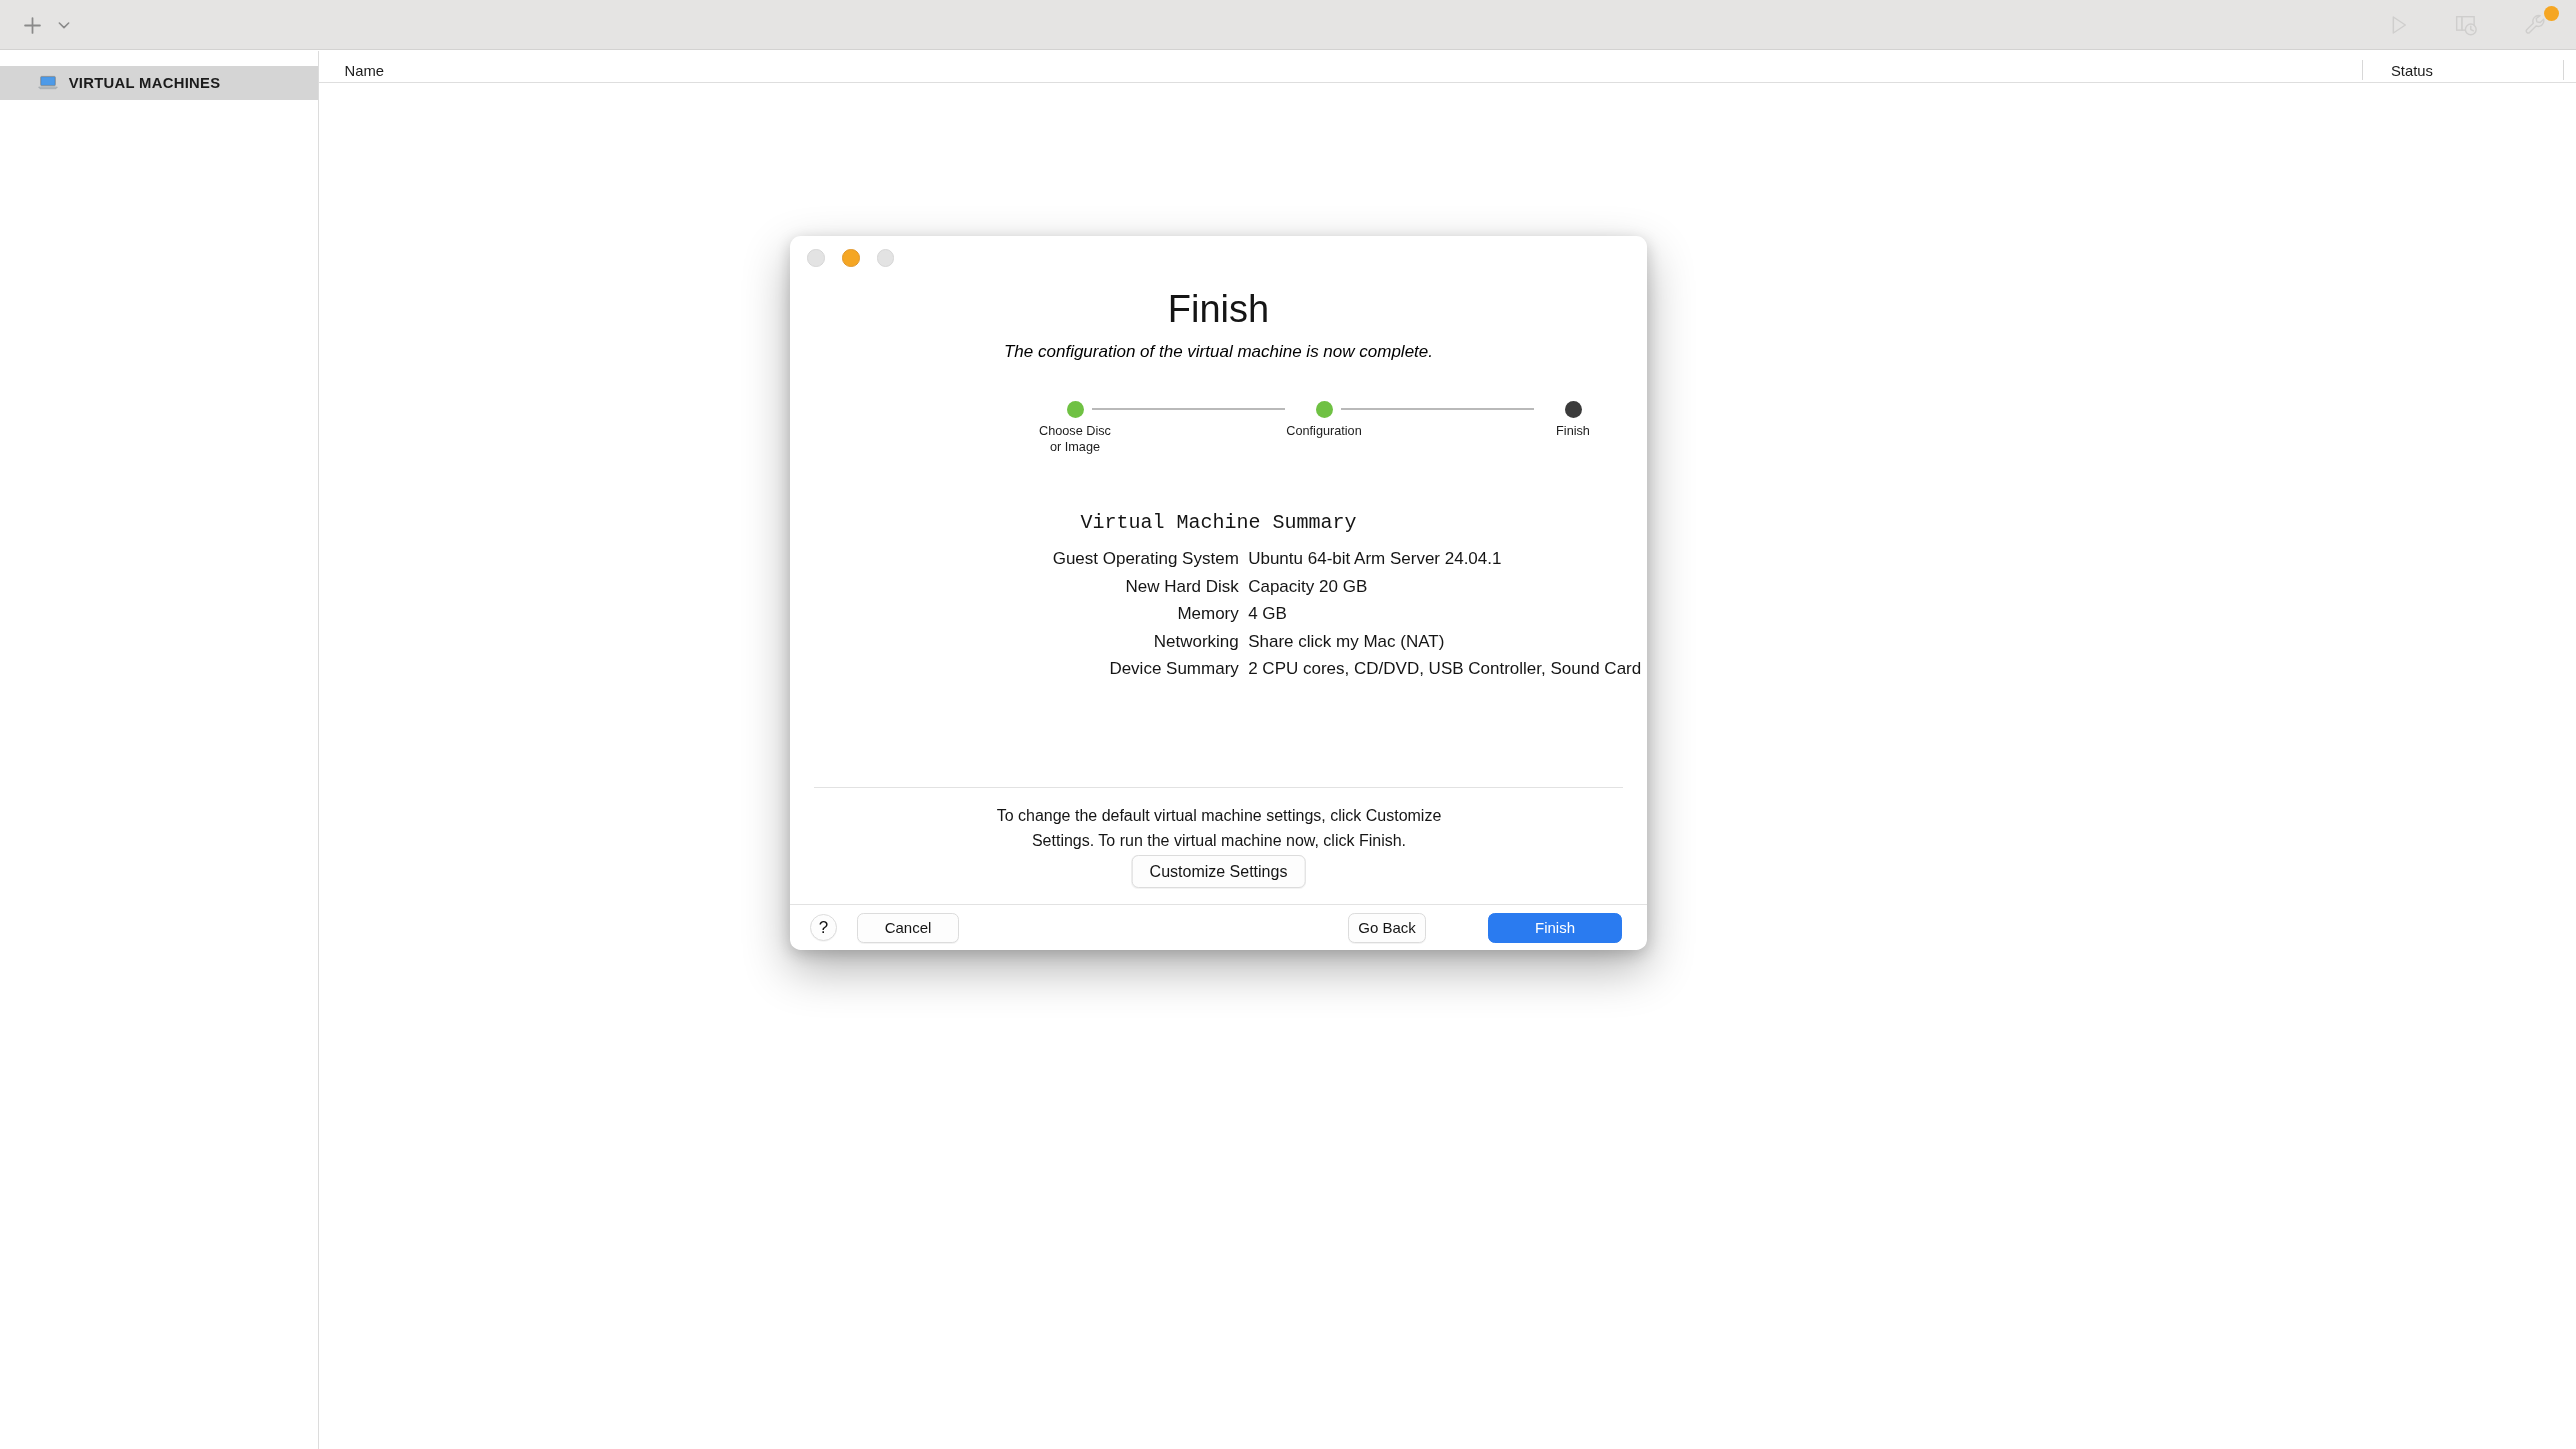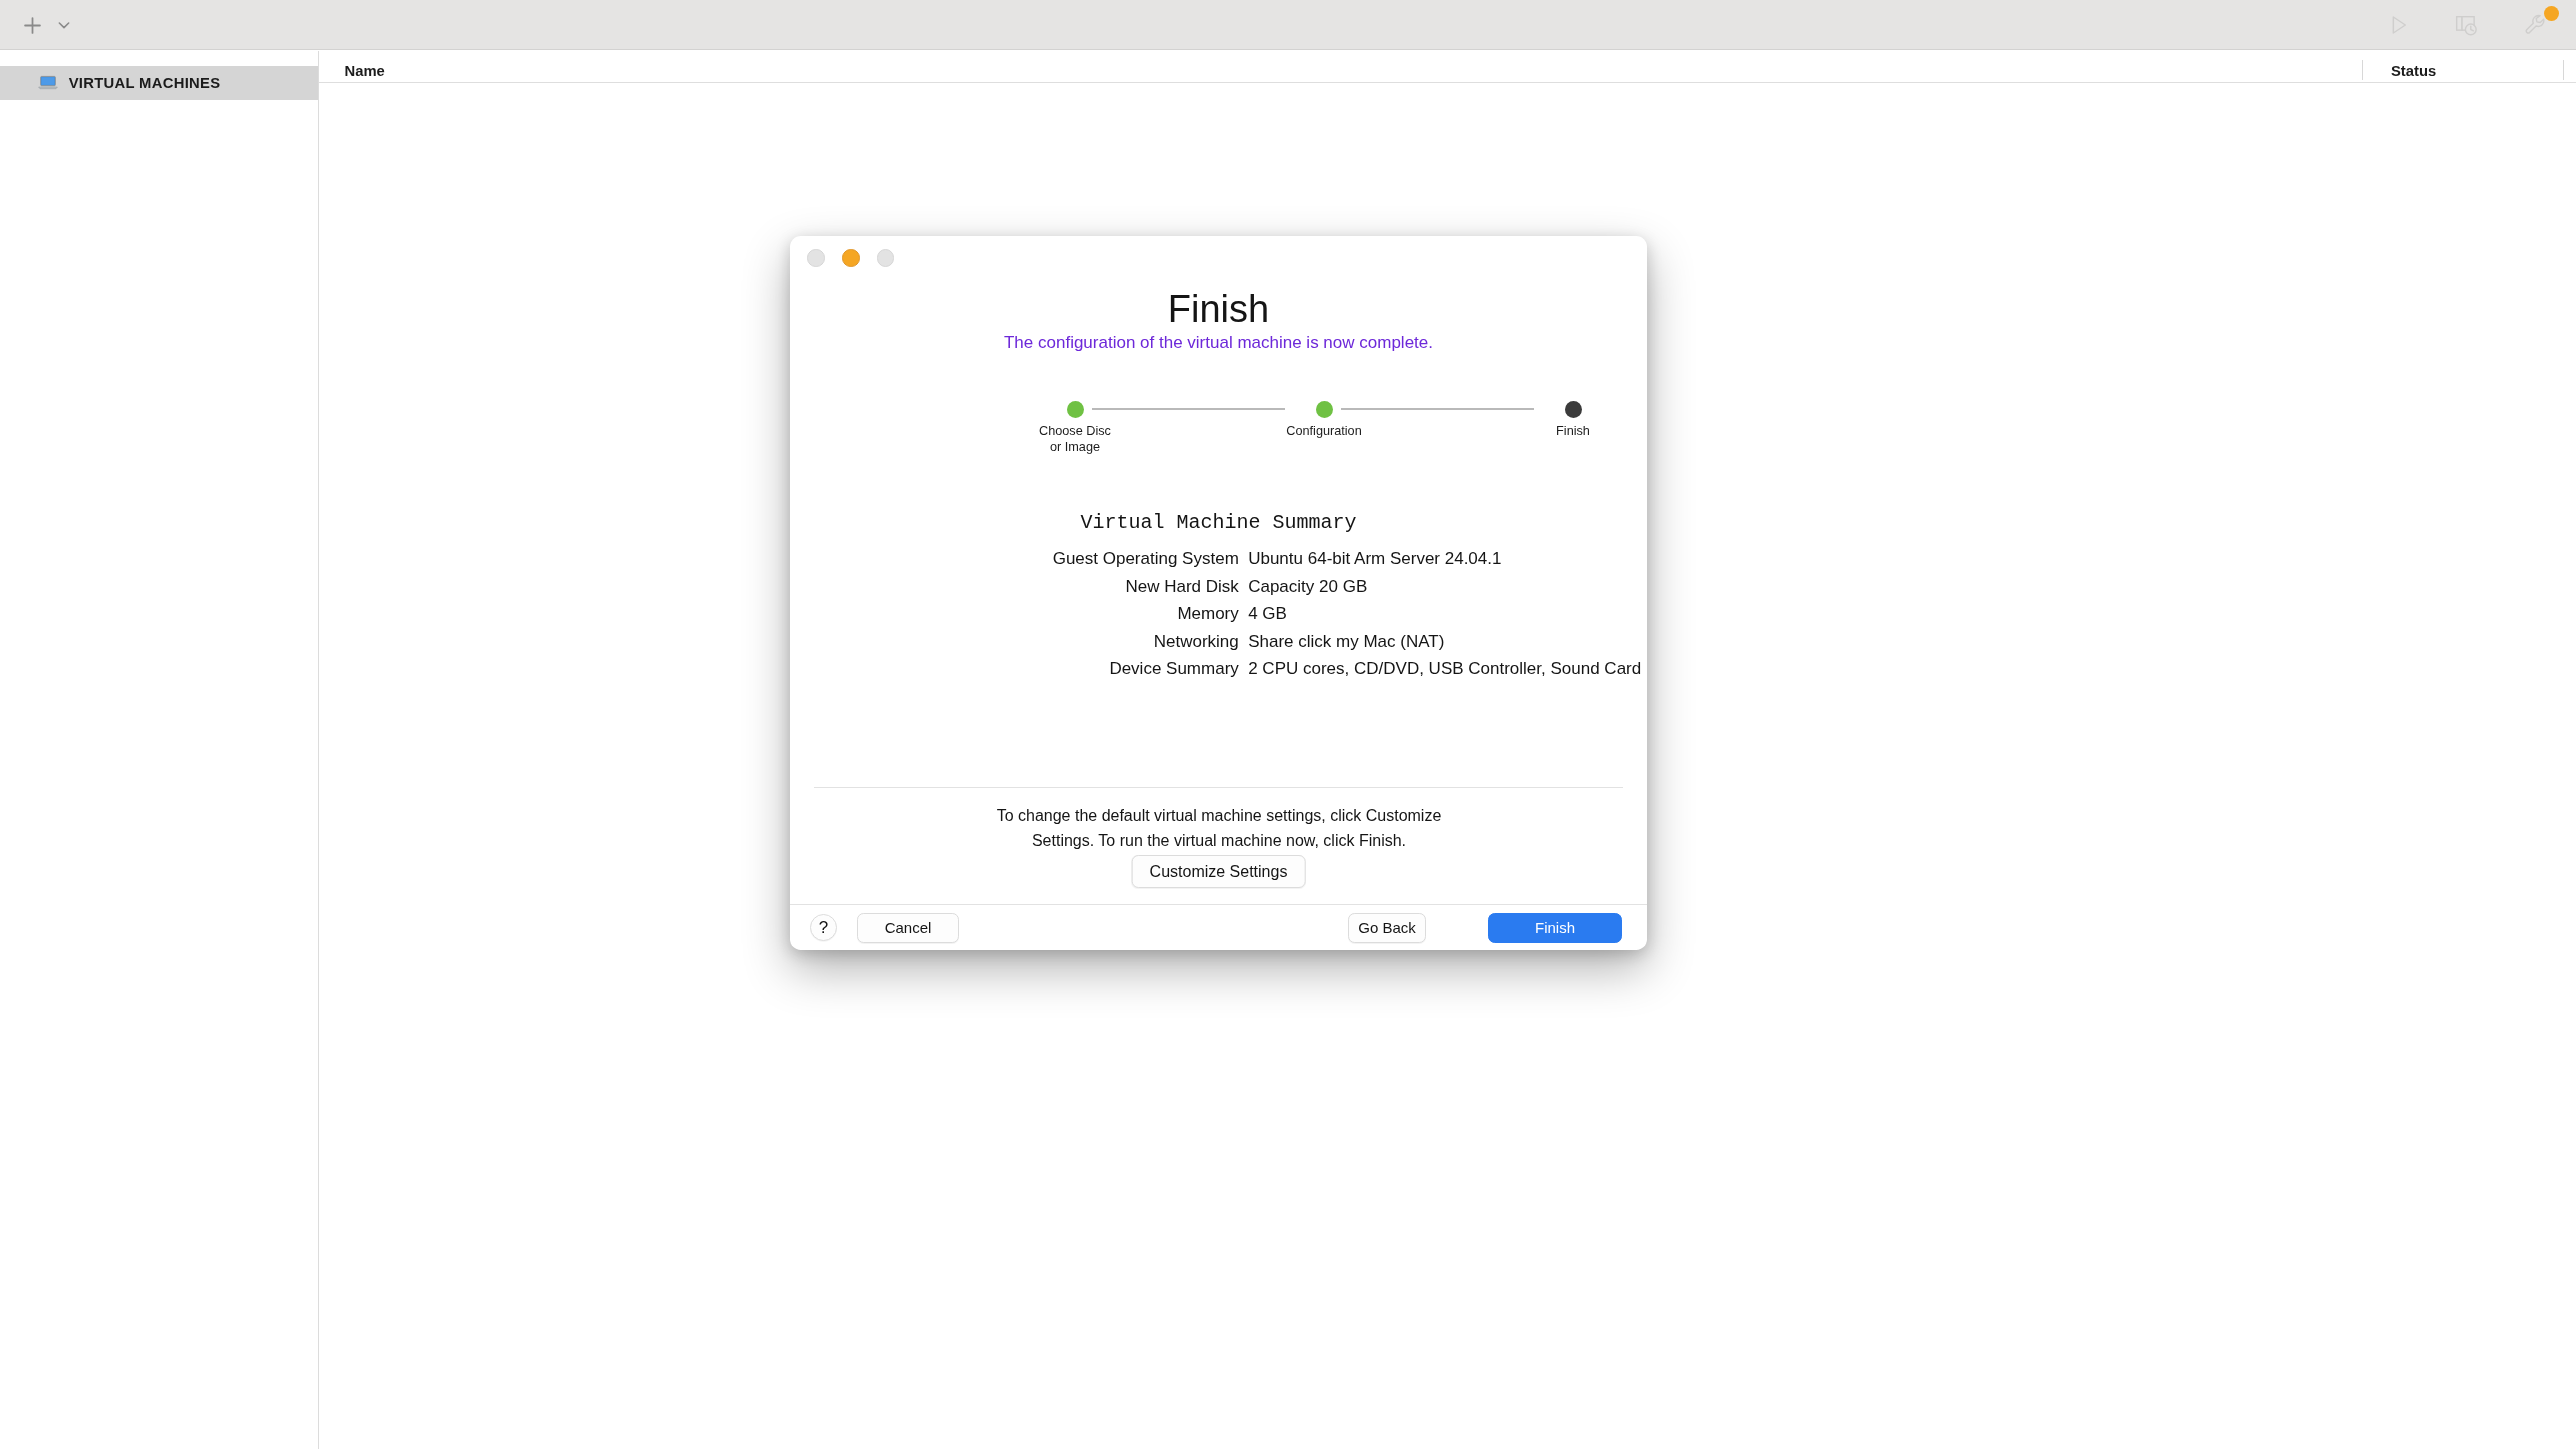--- a/index.html
+++ b/index.html
@@ -47,21 +47,20 @@
   #sidebar-item-label {
     font-size: 14.8px; font-weight: bold; color: #1b1b1b; letter-spacing: 0.3px;
   }
   .laptop-icon { width: 20px; height: 14.8px; display: block; }
 
   
   #list-header {
     position: absolute; left: 319px; top: 51px; right: 0; height: 32px;
     background: #ffffff;
     border-bottom: 0.7px solid #dedede;
-    font-weight: bold;
   }
   #col-name {
     position: absolute; left: 25.5px; top: 0; height: 39px;
     display: flex; align-items: center;
     font-size: 14.8px; color: #1c1c1c;
   }
   #col-status-sep-left { position: absolute; left: 2043px; top: 9.4px; width: 0.7px; height: 20px; background: #d8d8d8; }
   #col-status {
     position: absolute; left: 2072px; top: 0; height: 39px;
     display: flex; align-items: center;
@@ -83,22 +82,22 @@
   #traffic-lights { position: absolute; left: 17.4px; top: 13.4px; display: flex; gap: 17.4px; }
   .tl { width: 17.4px; height: 17.4px; border-radius: 50%; }
   .tl-inactive { background: #e3e3e3; border: 0.7px solid #d6d6d6; }
   .tl-active { background: #f5a623; border: 0.7px solid #e0972a; }
 
   #dlg-title {
     position: absolute; left: 0; right: 0; top: 52px;
     text-align: center; font-size: 38px; font-weight: 400; color: #151515;
   }
   #dlg-subtitle {
-    position: absolute; left: 0; right: 0; top: 97px;
-    text-align: center; font-size: 17px; color: #6d28d9;
+    position: absolute; left: 0; right: 0; top: 106px;
+    text-align: center; font-size: 17px; color: #000000; font-style: italic;
   }
 
   
   #stepper { position: absolute; left: 0; right: 0; top: 165px; height: 74px; }
   .step-dot { position: absolute; width: 17px; height: 17px; border-radius: 50%; top: 0; }
   .dot-done { background: #6fc143; }
   .dot-current { background: #3b3b3b; }
   .step-line { position: absolute; height: 2px; background: #b9b9b9; top: 7.4px; }
   .step-label {
     position: absolute; top: 23px; text-align: center;

